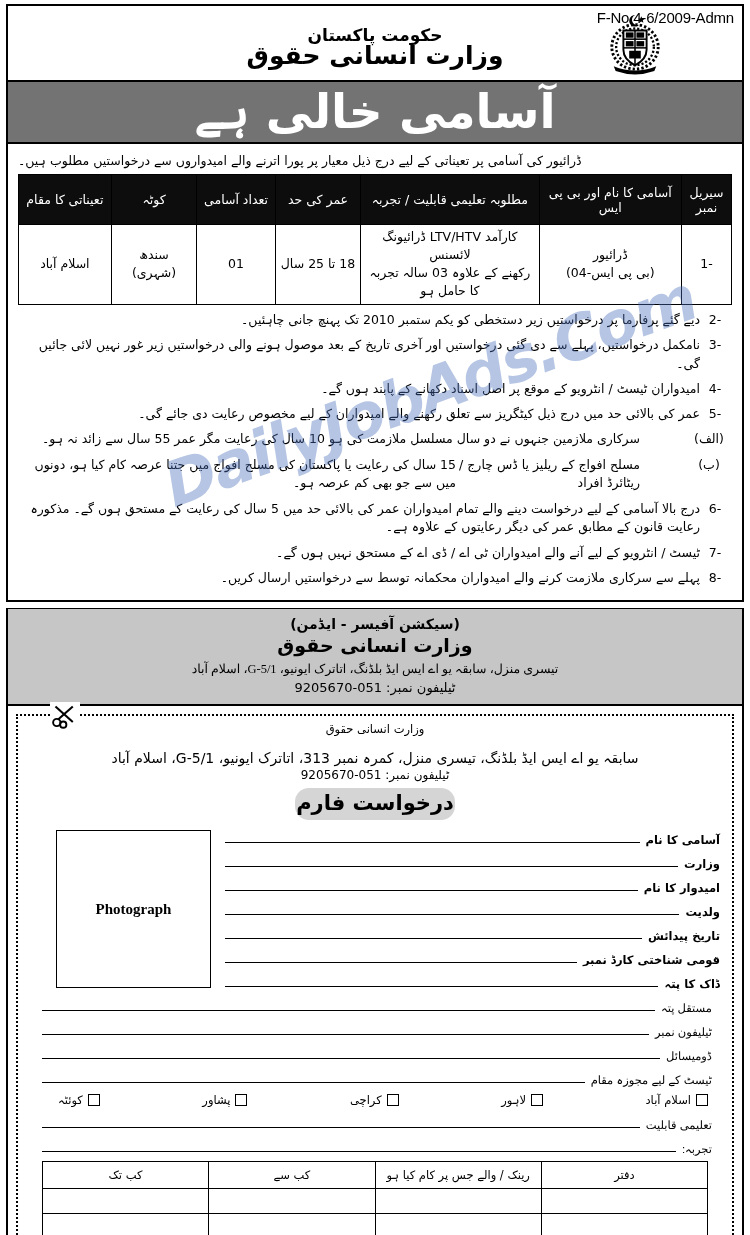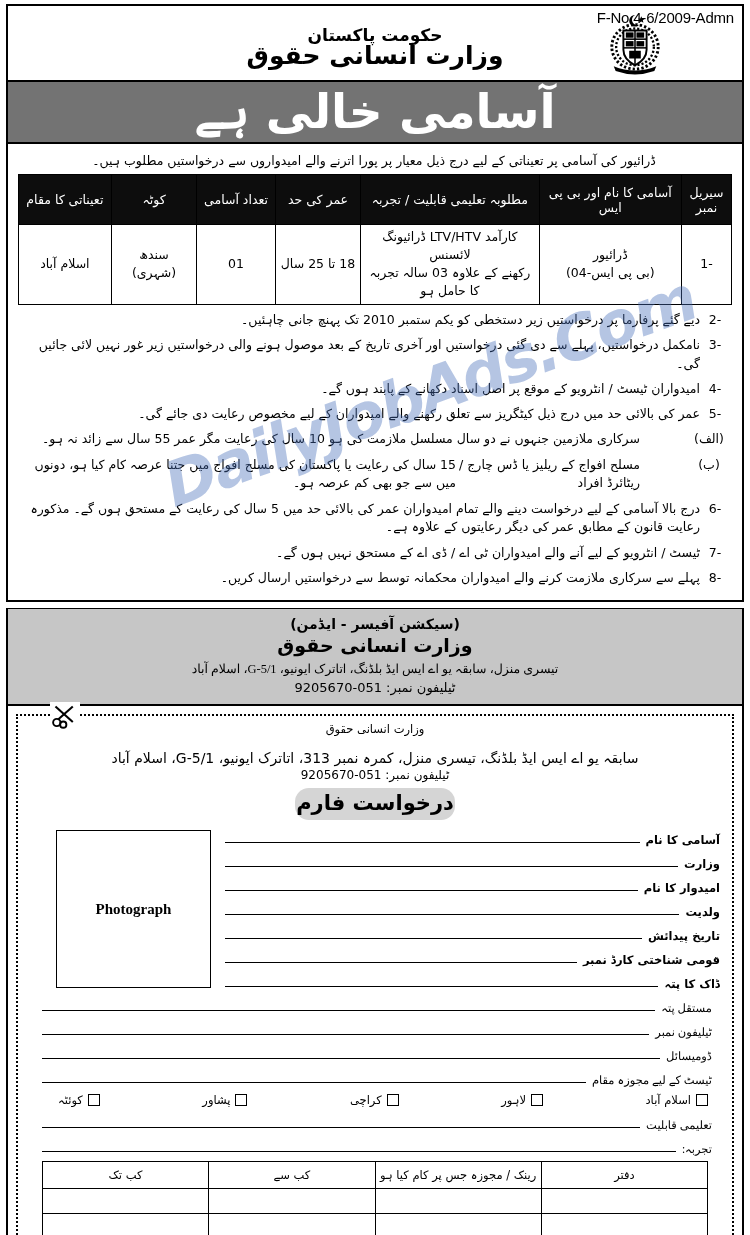--- a/index.html
+++ b/index.html
@@ -76,21 +76,21 @@
   }
 
   
   .frame {
     border:2px solid #000;
     border-top:none;
     padding:6px 10px 2px 10px;
   }
   .intro {
     direction:rtl;
-    text-align:center;
+    text-align:left;
     font-size:12.5px;
     padding:3px 2px 6px 0;
     font-family:"DejaVu Sans", sans-serif;
   }
 
   
   table.vac {
     width:100%;
     border-collapse:collapse;
     direction:rtl;
@@ -229,21 +229,21 @@
     flex:0 0 auto;
   }
   .frow .ln {
     flex:1 1 auto;
     border-bottom:1.4px solid #000;
     height:1px;
     margin-bottom:5px;
   }
 
   .longrow { display:flex; direction:rtl; align-items:flex-end; height:24px; margin-left:0; }
-  .longrow .lbl { font-size:11.5px; font-family:Liberation Serif, serif; white-space:nowrap; padding:0 2px 1px 6px;margin-top:12px; }
+  .longrow .lbl { font-size:11.5px; font-family:Liberation Sans, sans-serif; white-space:nowrap; padding:0 2px 1px 6px;margin-top:12px; }
   .longrow .ln { flex:1 1 auto; border-bottom:1.4px solid #000; height:1px; margin-bottom:5px; }
 
   
   .cities {
     display:flex;
     direction:rtl;
     justify-content:space-between;
     padding:5px 14px 2px 30px;
     align-items:center;
   }
@@ -509,21 +509,21 @@
         <div class="longrow">
           <span class="lbl">تجربہ:</span>
           <span class="ln"></span>
         </div>
       </div>
 
       <table class="exp">
         <thead>
           <tr>
             <th>دفتر</th>
-            <th>رینک / مجوزہ جس پر کام کیا ہو</th>
+            <th>رینک / والے جس پر کام کیا ہو</th>
             <th>کب سے</th>
             <th>کب تک</th>
           </tr>
         </thead>
         <tbody>
           <tr>
             <td></td>
             <td></td>
             <td></td>
             <td></td>

